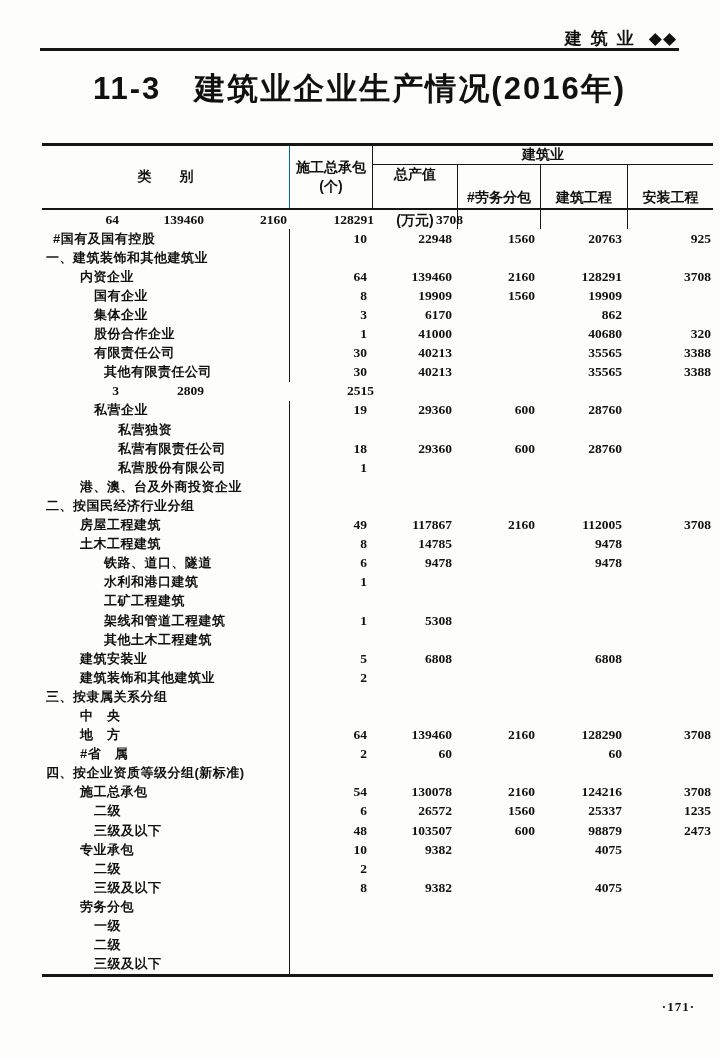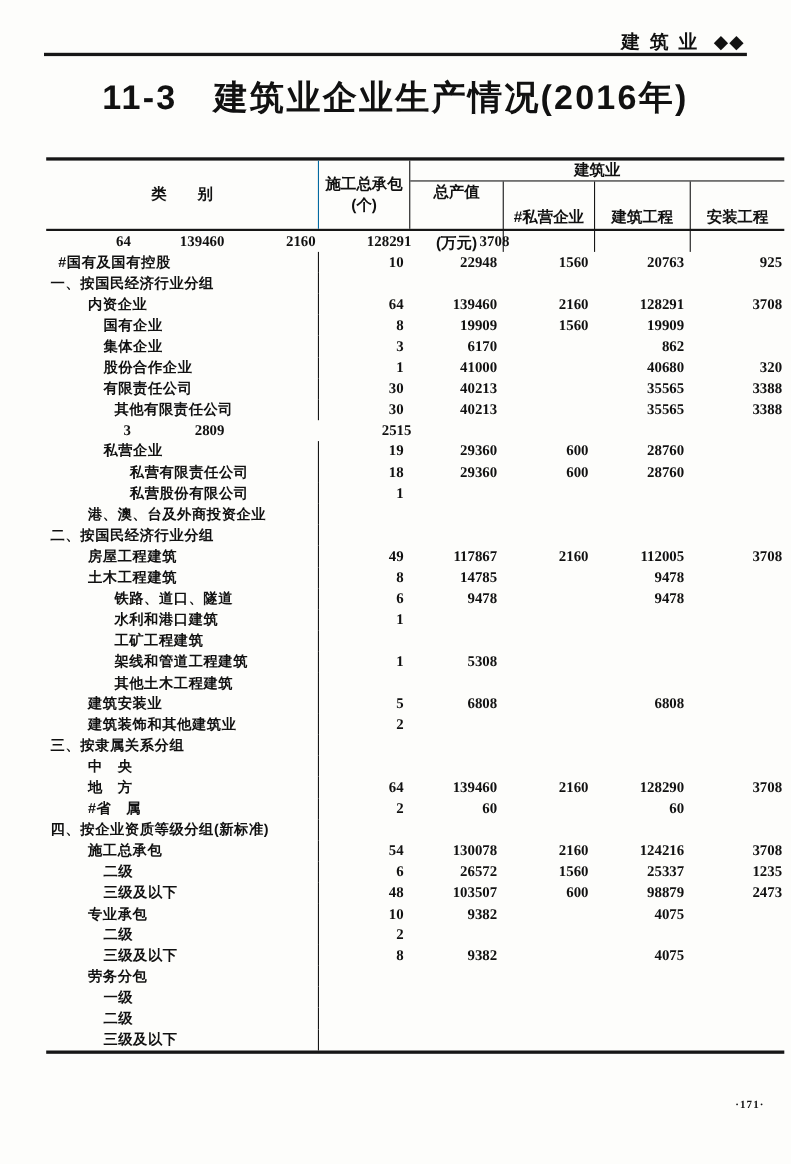--- a/index.html
+++ b/index.html
@@ -94,21 +94,21 @@
   .ind-total{padding-left:14px;}
   .ind-hash{padding-left:11px;}
   .ind-l1{padding-left:38px;text-align:center;}
   .ind-l2{padding-left:52px;}
   .ind-l3{padding-left:62px;}
   .ind-l4{padding-left:76px;}
 
   
   .page-number{
     position:absolute;top:999px;right:24px;
-    font-size:10px;font-weight:700;
+    font-size:13px;font-weight:700;
     font-family:"Liberation Serif",serif;
     letter-spacing:1px;
   }
 </style>
 </head>
 <body>
 
 <div class="page">
 
   <div class="running-head">
@@ -126,21 +126,21 @@
         <span>施工总承包</span>
         <span>(个)</span>
       </div>
       <div class="th-group">
         <div class="th-group-title">建筑业</div>
         <div class="th-sub">
           <div class="th th-s0">
             <span>总产值</span>
             <span>(万元)</span>
           </div>
-          <div class="th th-s1">#私营企业</div>
+          <div class="th th-s1">#劳务分包</div>
           <div class="th th-s2">建筑工程</div>
           <div class="th th-s3">安装工程</div>
         </div>
       </div>
     </div>
     <div class="tbody">
         <div class="row">
           <div class="cell num c0">64</div>
           <div class="cell num c1">139460</div>
           <div class="cell num c2">2160</div>
@@ -149,21 +149,21 @@
         </div>
         <div class="row">
           <div class="cell label ind-hash">#国有及国有控股</div>
           <div class="cell num c0">10</div>
           <div class="cell num c1">22948</div>
           <div class="cell num c2">1560</div>
           <div class="cell num c3">20763</div>
           <div class="cell num c4">925</div>
         </div>
         <div class="row">
-          <div class="cell label ind-group">一、按国民经济行业分组</div>
+          <div class="cell label ind-group">一、建筑装饰和其他建筑业</div>
           <div class="cell num c0"></div>
           <div class="cell num c1"></div>
           <div class="cell num c2"></div>
           <div class="cell num c3"></div>
           <div class="cell num c4"></div>
         </div>
         <div class="row">
           <div class="cell label ind-l1">内资企业</div>
           <div class="cell num c0">64</div>
           <div class="cell num c1">139460</div>
@@ -220,20 +220,28 @@
         </div>
         <div class="row">
           <div class="cell label ind-l2">私营企业</div>
           <div class="cell num c0">19</div>
           <div class="cell num c1">29360</div>
           <div class="cell num c2">600</div>
           <div class="cell num c3">28760</div>
           <div class="cell num c4"></div>
         </div>
         <div class="row">
+          <div class="cell label ind-l4">私营独资</div>
+          <div class="cell num c0"></div>
+          <div class="cell num c1"></div>
+          <div class="cell num c2"></div>
+          <div class="cell num c3"></div>
+          <div class="cell num c4"></div>
+        </div>
+        <div class="row">
           <div class="cell label ind-l4">私营有限责任公司</div>
           <div class="cell num c0">18</div>
           <div class="cell num c1">29360</div>
           <div class="cell num c2">600</div>
           <div class="cell num c3">28760</div>
           <div class="cell num c4"></div>
         </div>
         <div class="row">
           <div class="cell label ind-l4">私营股份有限公司</div>
           <div class="cell num c0">1</div>

